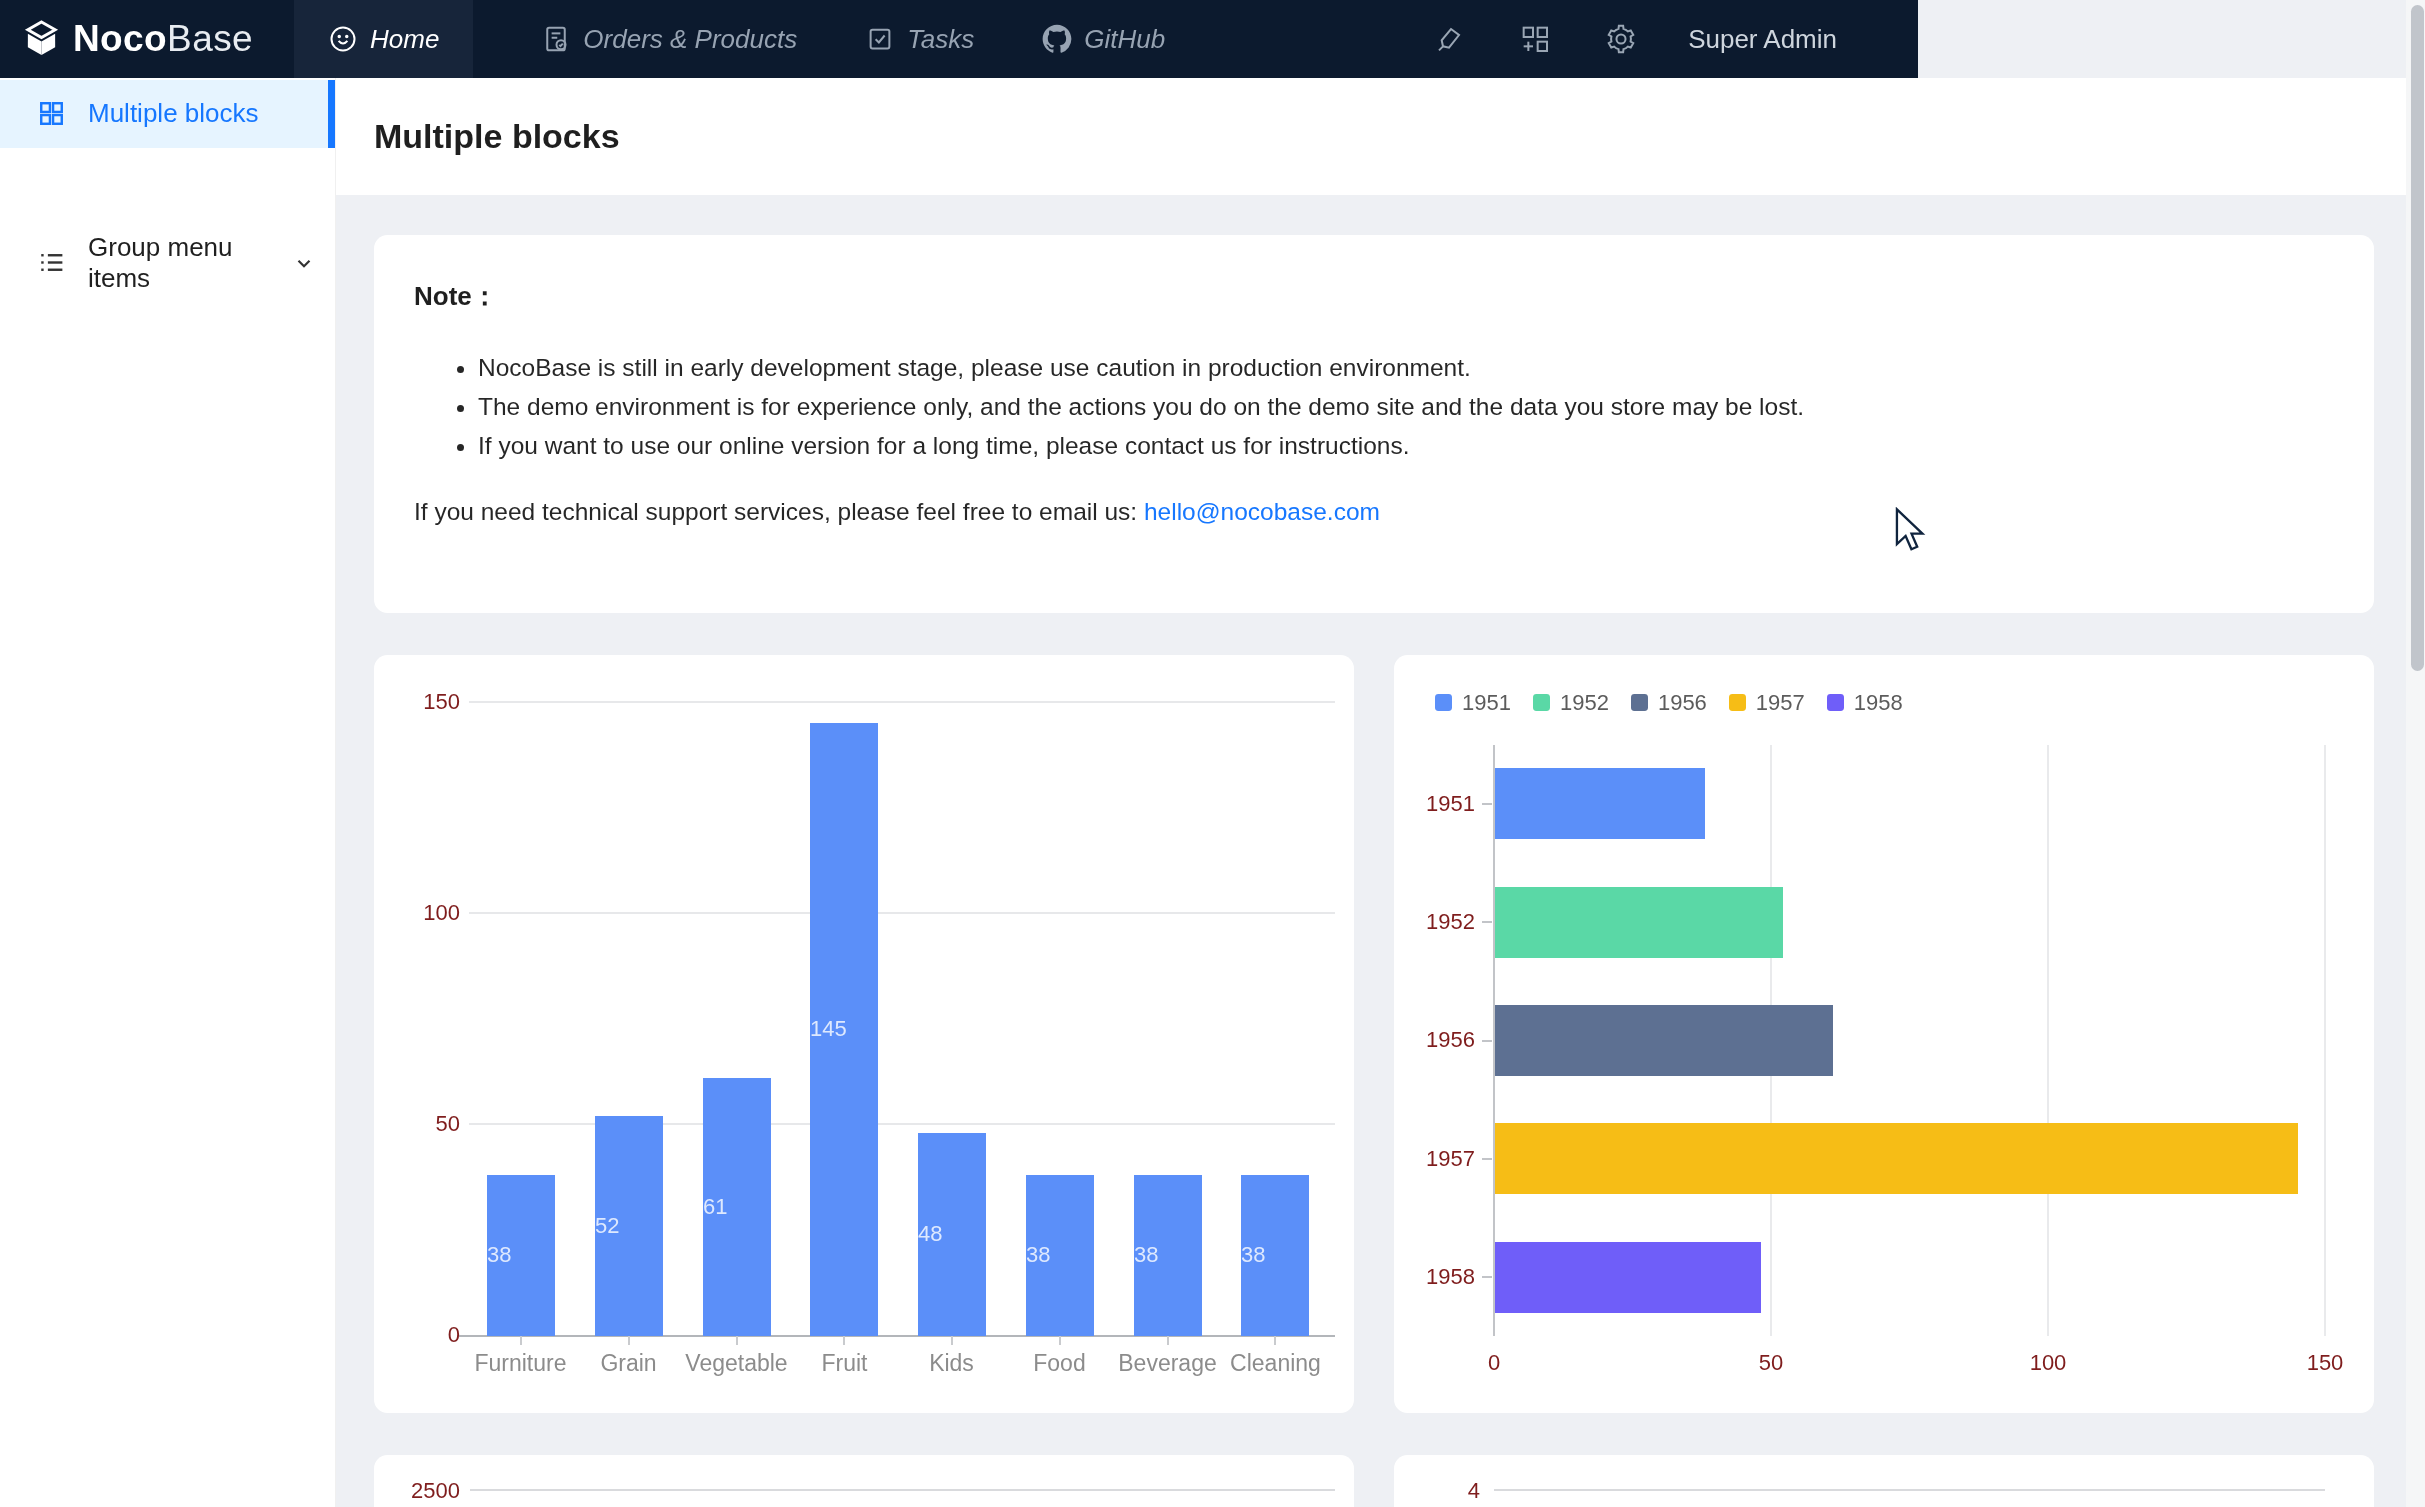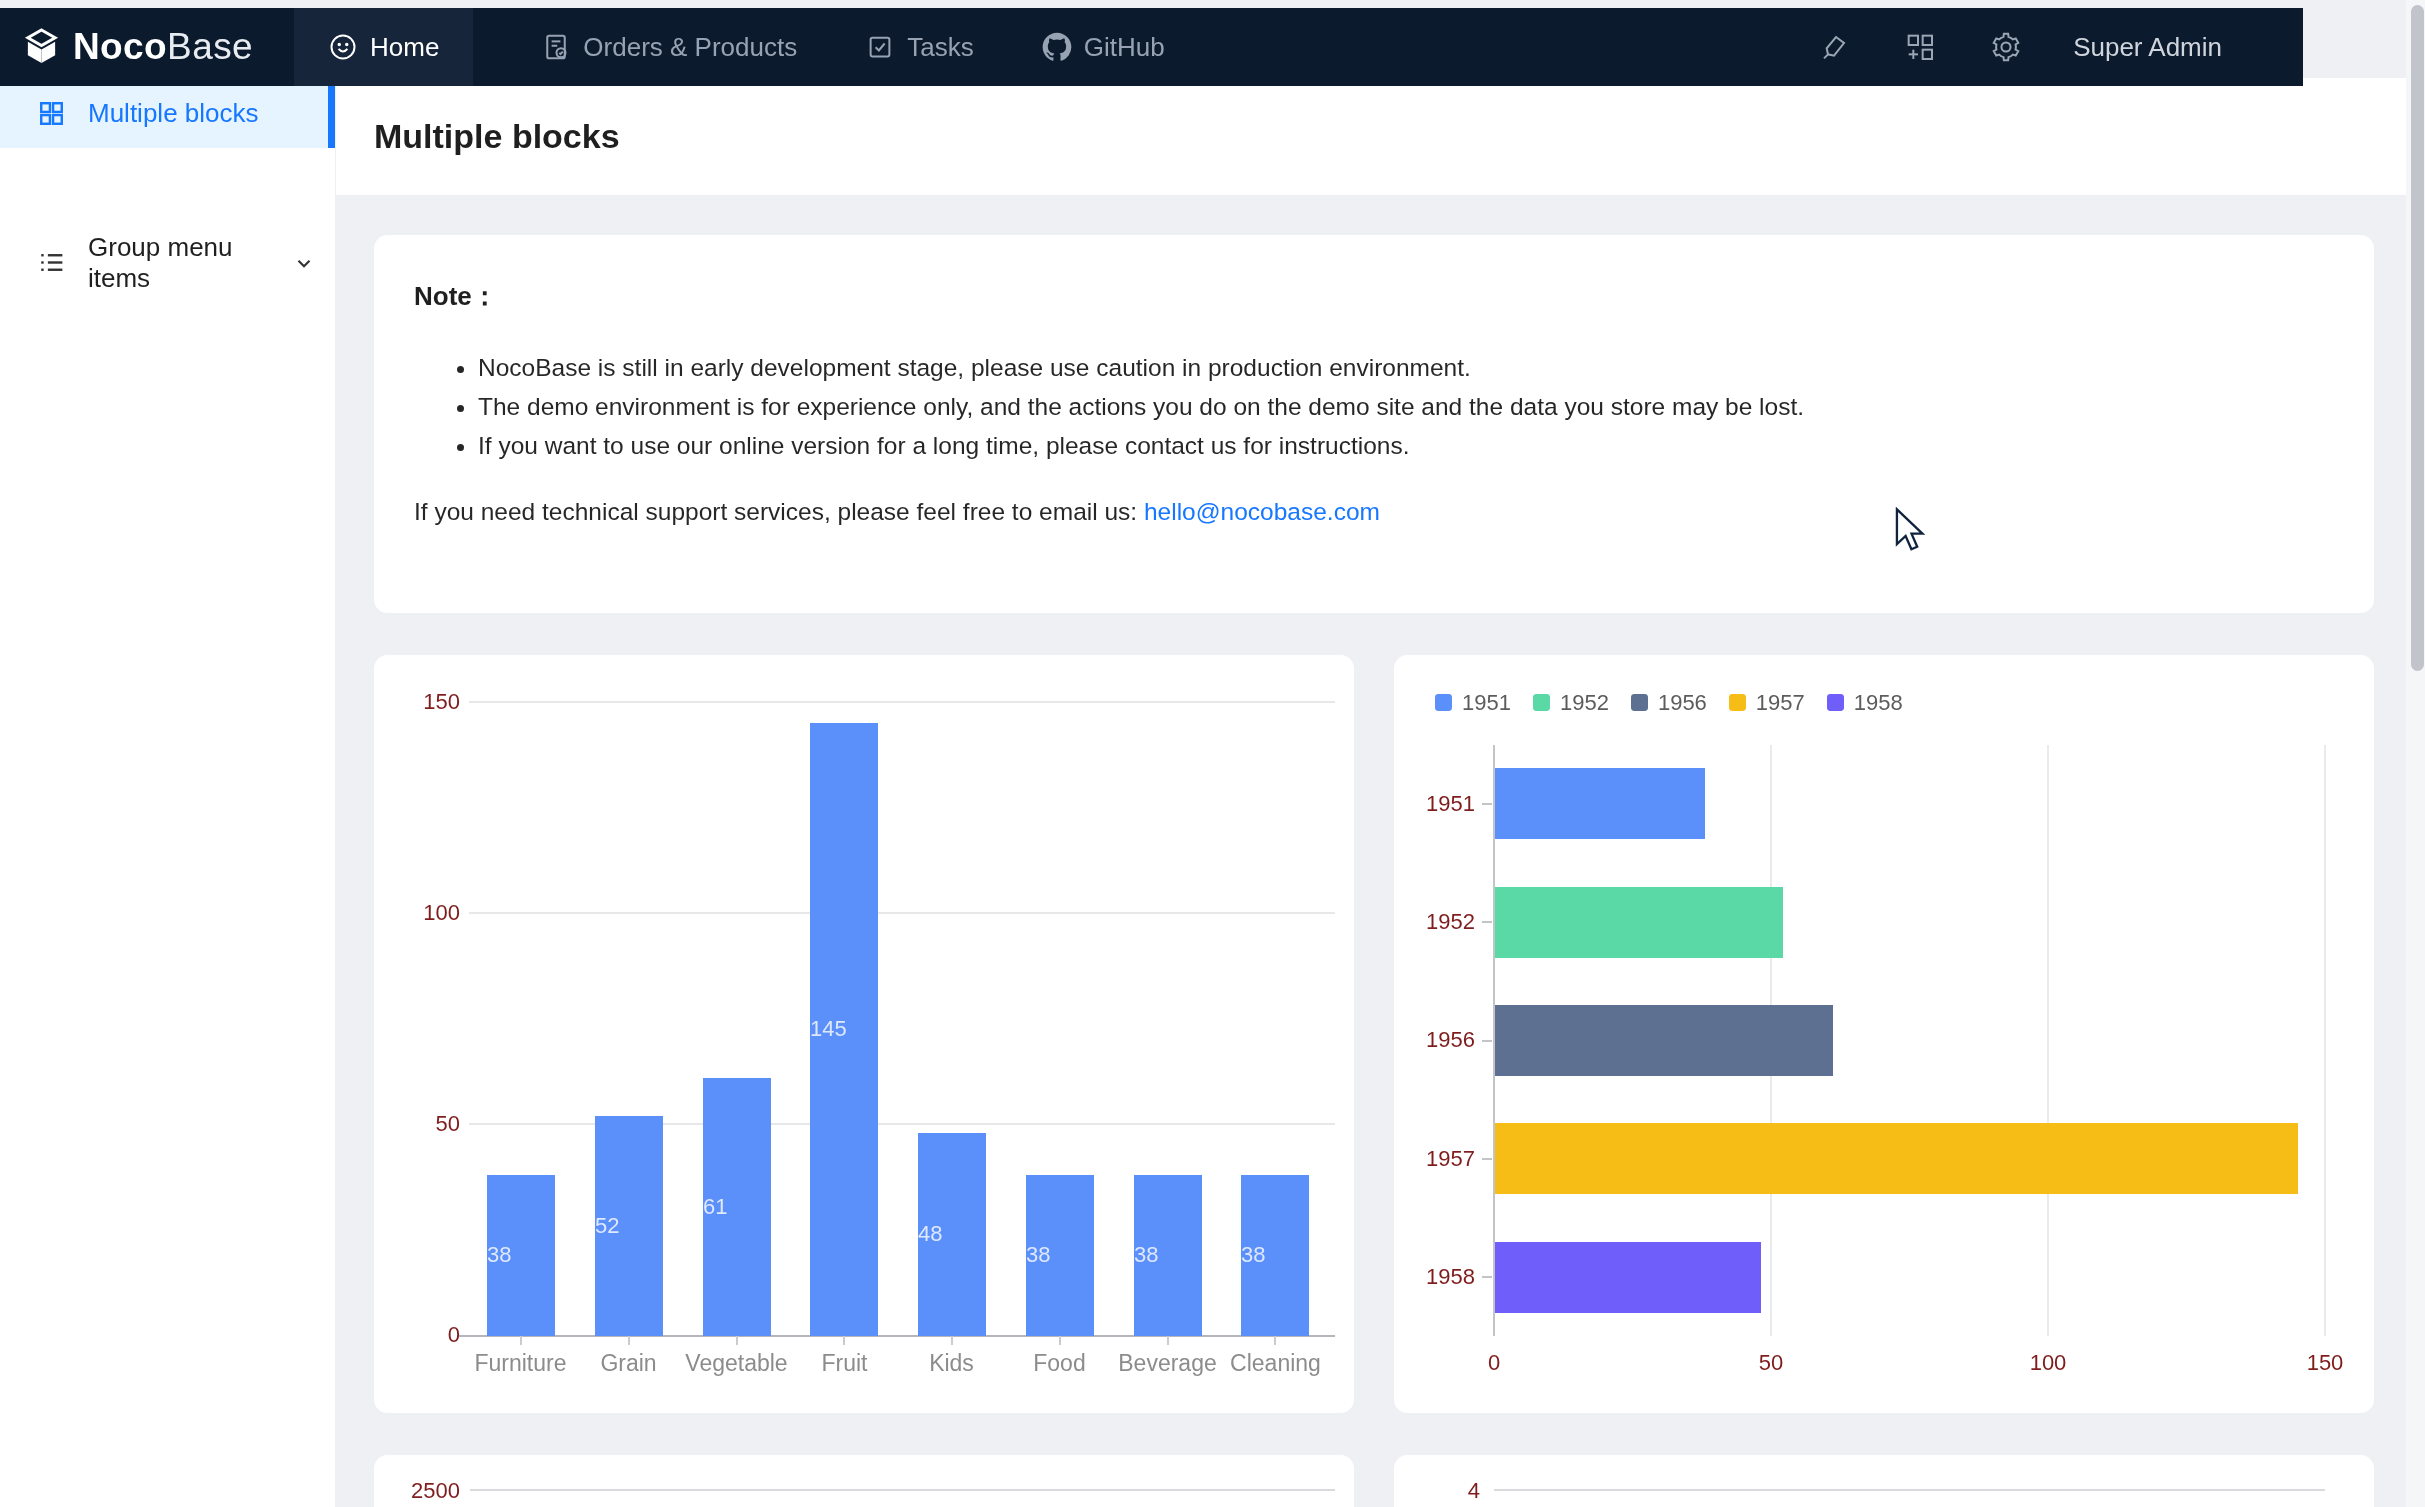--- a/index.html
+++ b/index.html
@@ -1,26 +1,26 @@
 <!DOCTYPE html>
 <html style="font-size:13.5px"><head>
 <meta charset="utf-8">
 <style>
   * { margin:0; padding:0; box-sizing:border-box; }
   html,body { width:2426px; height:1508px; overflow:hidden; }
   body { font-family:"Liberation Sans", sans-serif; background:#eef0f4; position:relative; }
 
   
-  .topnav { position:absolute; left:0; top:8px; width:2303px; height:78px; background:#0c1a2e; display:flex; align-items:stretch; z-index:5; }
+  .topnav { position:absolute; left:0; top:0; width:1918px; height:78px; background:#0c1a2e; display:flex; align-items:stretch; z-index:5; }
   .logo { width:294px; display:flex; align-items:center; padding-left:22px; cursor:pointer; }
   .logo-mark { width:39px; height:39px; margin-right:12px; flex:0 0 auto; }
   .logo-text { font-size:37px; color:#ffffff; letter-spacing:0.4px; white-space:nowrap; }
   .logo-text .bold { font-weight:700; }
   .logo-text .light { font-weight:300; color:#e8ecf1; }
-  .nav-items { display:flex; align-items:stretch; }
+  .nav-items { display:flex; align-items:stretch;font-style:italic; }
   .nav-item { display:flex; align-items:center; gap:12px; padding:0 34px; color:#97a3b2; font-size:26px; cursor:pointer; white-space:nowrap; }
   .nav-item svg { width:30px; height:30px; stroke:#97a3b2; fill:none; stroke-width:1.6; }
   .nav-item.active { background:#17253a; color:#ffffff; }
   .nav-item.active svg { stroke:#ffffff; }
   .nav-item.m2 { margin-left:34px; }
   .nav-item .gh-fill { fill:#97a3b2; stroke:none; }
   .nav-right { margin-left:auto; display:flex; align-items:center; gap:49px; padding-right:81px; }
   .nav-icon-btn { width:37px; height:37px; display:flex; align-items:center; justify-content:center; cursor:pointer; }
   .nav-icon-btn svg { width:32px; height:32px; stroke:#9aa6b4; fill:none; stroke-width:1.5; }
   .nav-user { color:#ced5dd; font-size:26px; cursor:pointer; white-space:nowrap; }

